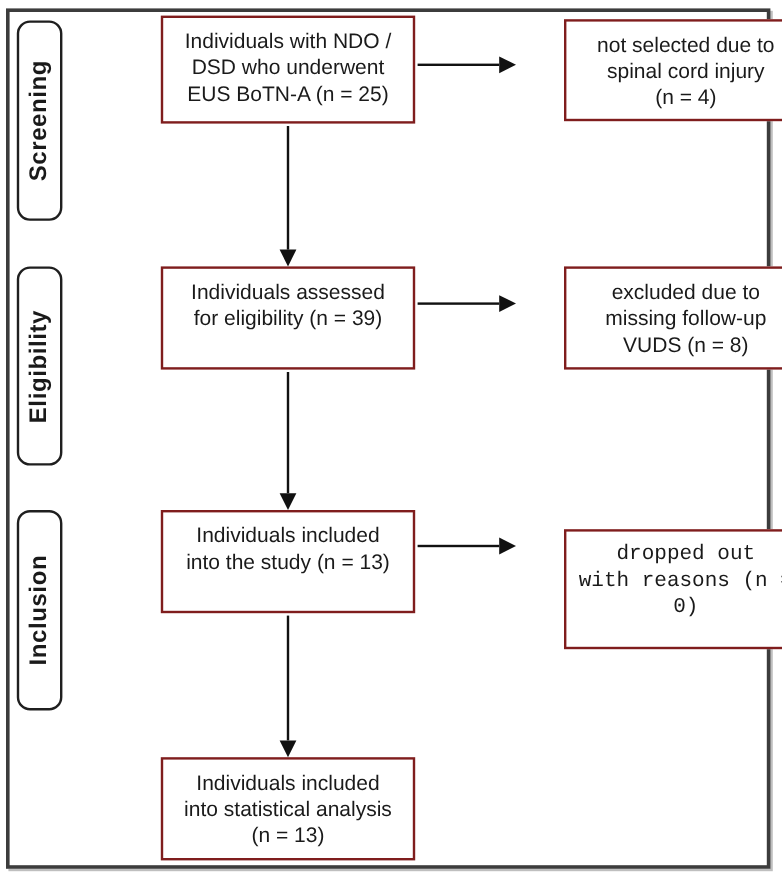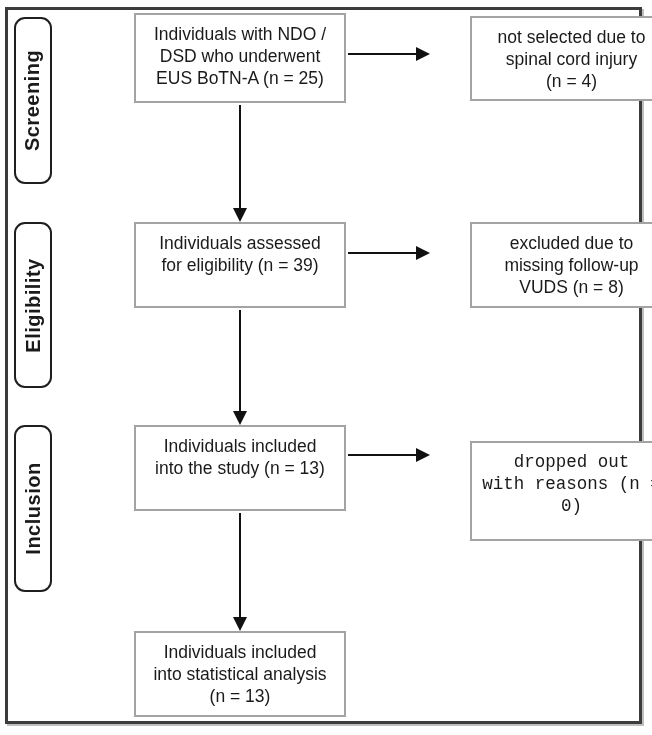--- a/index.html
+++ b/index.html
@@ -42,21 +42,21 @@
   .pill-text {
     transform: rotate(-90deg);
     white-space: nowrap;
     font-weight: bold;
     font-size: 20px;
     letter-spacing: 0.5px;
     color: #1a1a1a;
   }
   .box {
     position: absolute;
-    border: 2px solid #a3a3a3;
+    border: 2px solid #7f1d1d;
     box-sizing: border-box;
     background: #ffffff;
     text-align: center;
     white-space: pre-line;
     font-size: 17.5px;
     line-height: 22px;
     padding: 8px 2px 0 2px;
     color: #1a1a1a;
   }
   .main-box { left: 134px; width: 212px; }

